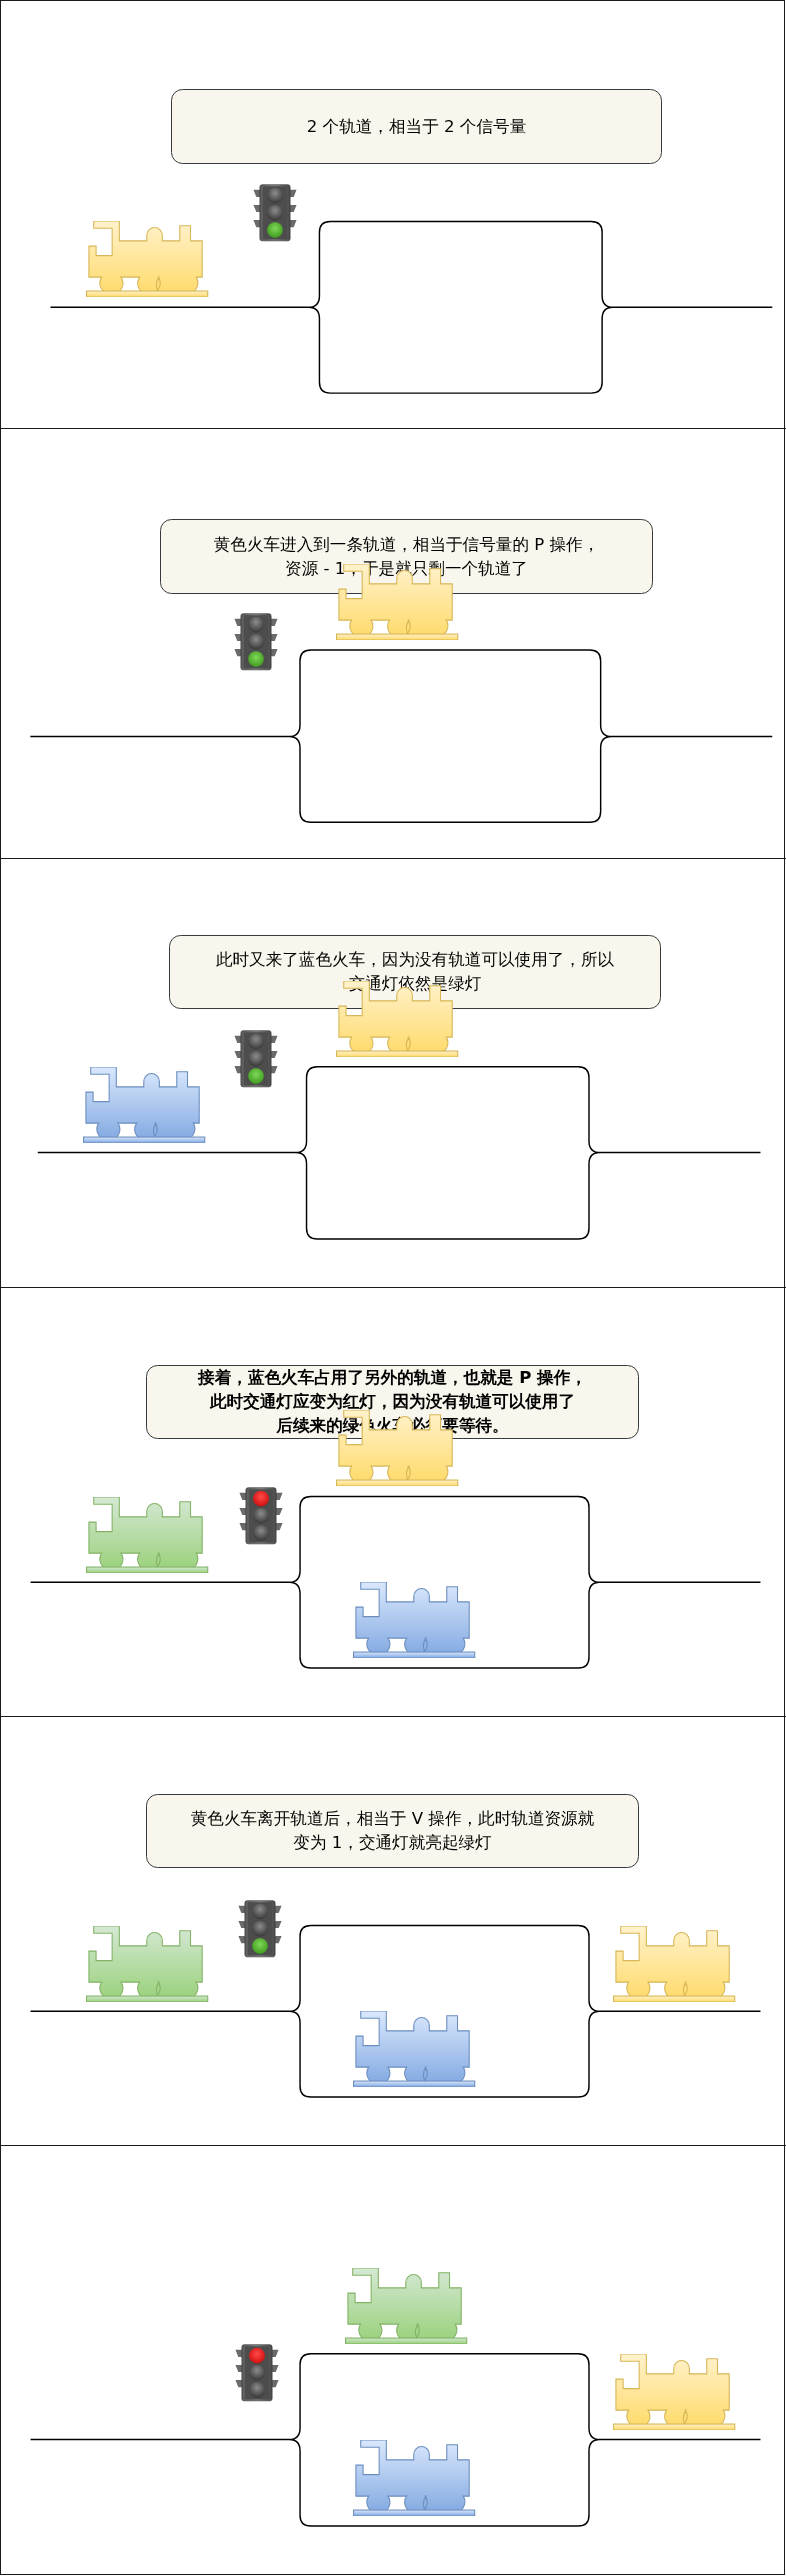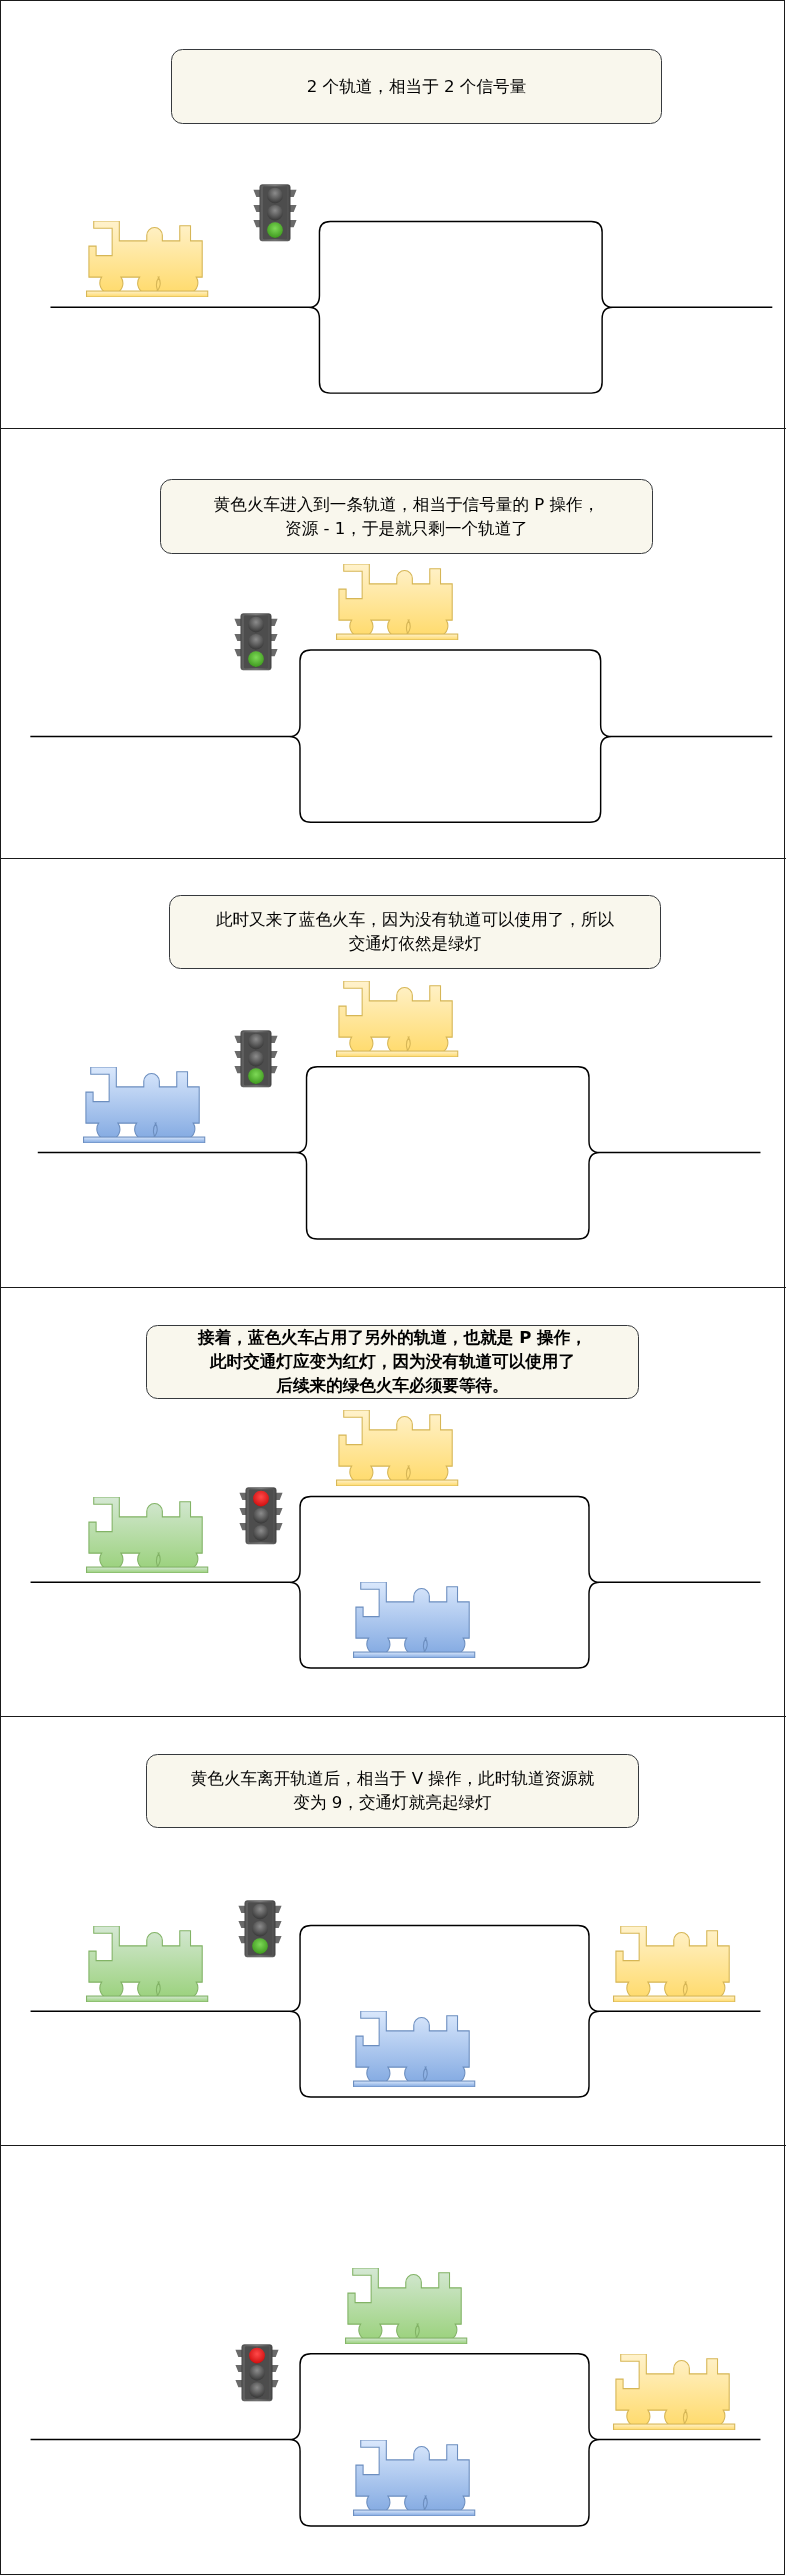--- a/index.html
+++ b/index.html
@@ -6,21 +6,21 @@
   body { width: 786px; height: 2576px; position: relative; overflow: hidden;
          font-family: "DejaVu Sans", "Liberation Sans", sans-serif; }
   .frame { position: absolute; left: 0; top: 0; width: 783px; height: 2573px;
            border: 1.4px solid #1a1a1a; }
   .panel { position: absolute; left: 0; width: 786px; overflow: hidden; }
   .divider { position: absolute; left: 0; width: 786px; height: 1.4px; background: #1a1a1a; }
   .caption { position: absolute; box-sizing: border-box; background: #f9f7ed;
              border: 1.4px solid #36393d; border-radius: 11.5px;
              display: flex; align-items: center; justify-content: center;
              text-align: center; color: #000; font-size: 16.6px; line-height: 24px;
-             padding: 0 2.9px; white-space: pre-line; }
+             padding: 0 2.9px; white-space: pre-line; margin-top: 40px; }
   .scene { position: absolute; left: 0; top: 0; }
   .obj { position: absolute; }
 </style>
 </head>
 <body>
 
 <div class="panel" style="top:0;height:430px;">
   <div class="caption" style="left:171px;top:49px;width:491px;height:75px;">
     <span>2 个轨道，相当于 2 个信号量</span>
   </div>
@@ -95,21 +95,21 @@
     </svg>
   <svg class="obj" style="left:353px;top:293px" width="123" height="76" viewBox="0 0 170 106">
       <use href="#train-blue"></use>
     </svg>
 </div>
 <div class="divider" style="top:1716px"></div>
 
 <div class="panel" style="top:1718px;height:428px;">
   <div class="caption" style="left:146px;top:36px;width:493px;height:74px;">
     <span>黄色火车离开轨道后，相当于 V 操作，此时轨道资源就
-变为 9，交通灯就亮起绿灯</span>
+变为 1，交通灯就亮起绿灯</span>
   </div>
   <svg class="scene" width="786" height="428" viewBox="0 0 1090 594">
     <path fill="none" stroke="#000" stroke-width="2" d="M42 407 H401 Q416 407 416 391 V303 Q416 288 431 288 H802 Q817 288 817 303 V391 Q817 407 832 407 H1055 M832 407 Q817 407 817 423 V511 Q817 526 802 526 H431 Q416 526 416 511 V423 Q416 407 401 407"></path>
   </svg>
   <svg class="obj" style="left:237px;top:182px" width="46" height="59" viewBox="0 0 64 82">
       <use href="#tl-green"></use>
     </svg>
   <svg class="obj" style="left:86px;top:208px" width="123" height="76" viewBox="0 0 170 106">
       <use href="#train-green"></use>
     </svg>

